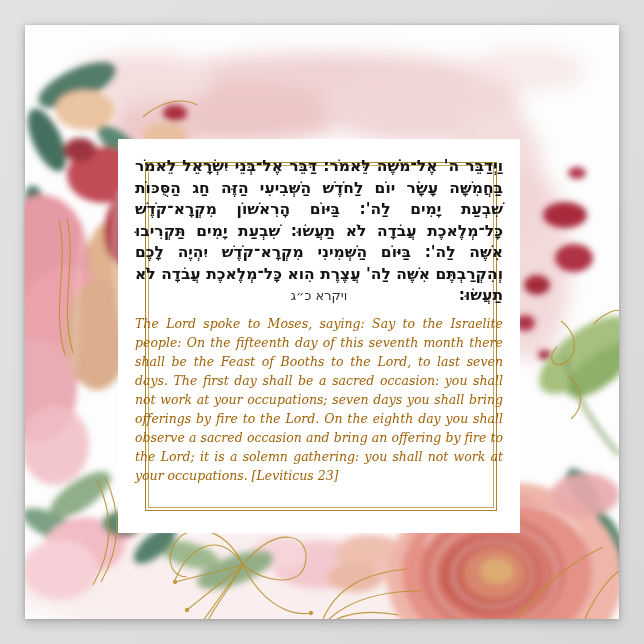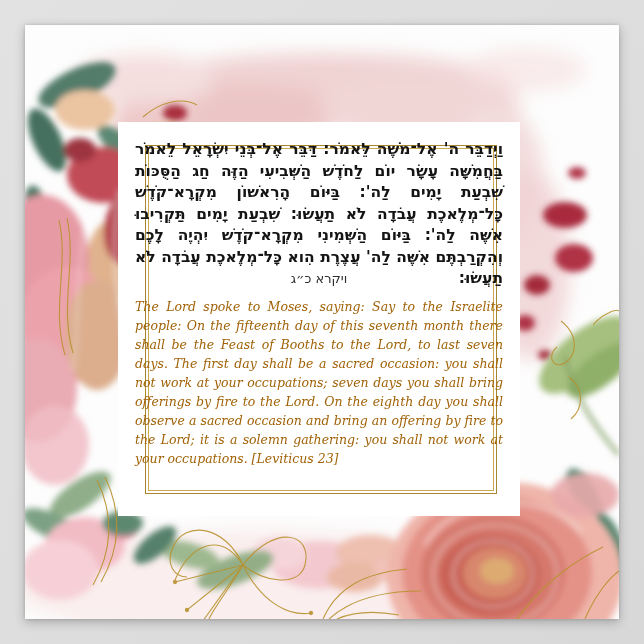--- a/index.html
+++ b/index.html
@@ -10,21 +10,21 @@
     position:relative;overflow:hidden;
   }
   .stage{position:absolute;inset:0;background:linear-gradient(135deg,#e3e2e2 0%,#dedddd 55%,#d9d8d8 100%);}
   .poster{
     position:absolute;left:25px;top:25px;width:594px;height:594px;
     background:#fdfdfd;overflow:hidden;
     box-shadow:0 3px 10px rgba(0,0,0,.25),0 0 3px rgba(0,0,0,.14);
   }
   .florals{position:absolute;inset:0;z-index:1;}
   .panel{
-    position:absolute;left:93px;top:97px;width:402px;height:394px;
+    position:absolute;left:93px;top:114px;width:402px;height:394px;
     background:#ffffff;z-index:2;
   }
   .gold-frame{
     position:absolute;inset:23px 23px 22px 27px;
     border:1px solid #a8862f;
     outline:1px solid #cda94e;
     outline-offset:-4px;
   }
   .panel-content{
     position:absolute;inset:0;padding:17px 17px 0 17px;

